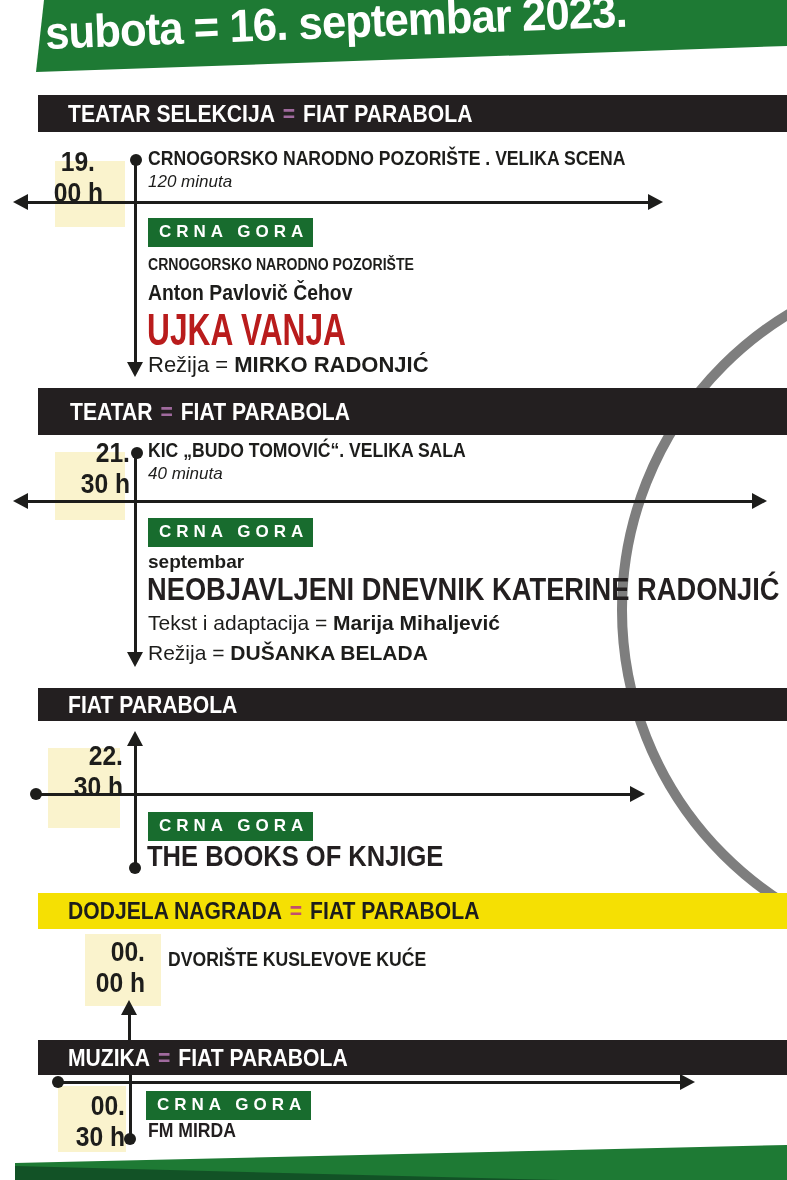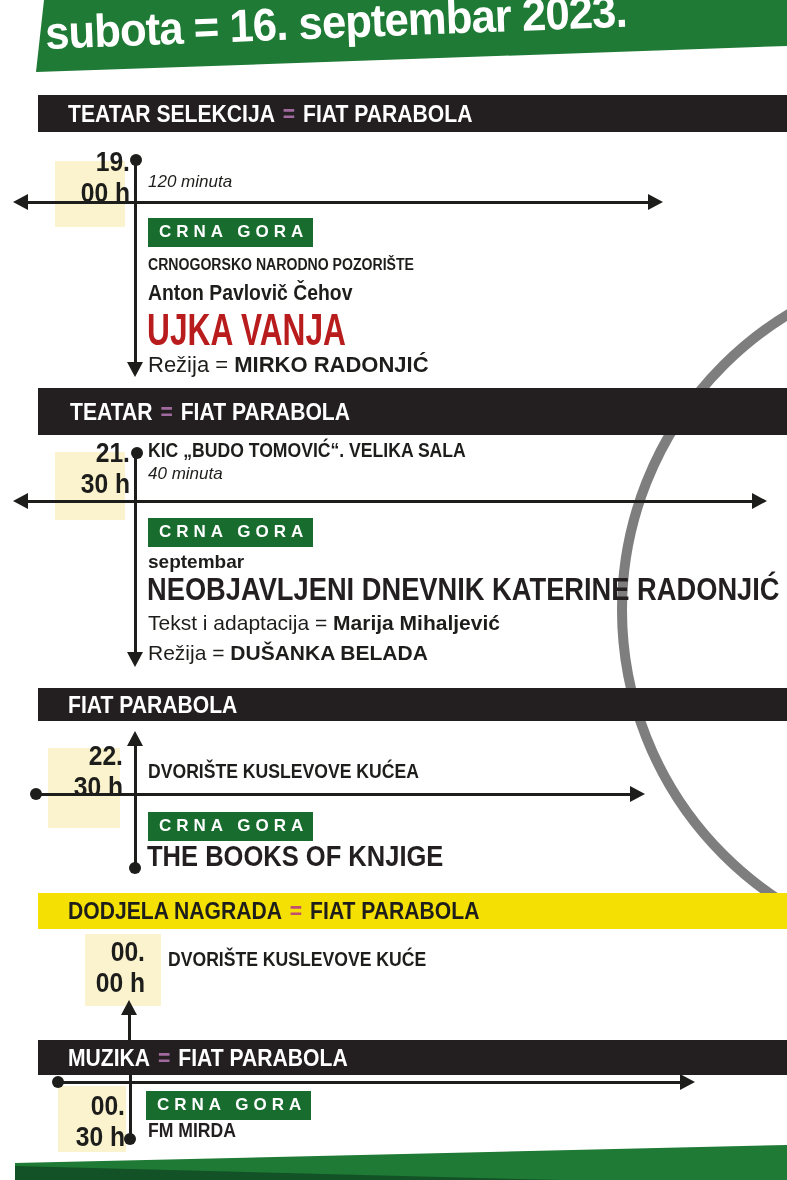--- a/index.html
+++ b/index.html
@@ -64,27 +64,28 @@
 
   <div class="banner-top">
     <div class="txt">subota = 16. septembar 2023.</div>
   </div>
 
   <div class="bar" style="top:95px;height:37px;">
     <span class="cond"><span>TEATAR SELEKCIJA</span><span class="eq">=</span><span>FIAT PARABOLA</span></span>
   </div>
 
   <div class="hl" style="left:55px;top:161px;width:70px;height:66px;"></div>
-  <div class="time" style="left:20px;top:146px;">
+  <div class="time" style="left:20px;top:146px;text-align:center;">
     <div><span class="cond" style="transform-origin:100% 0;">19.</span></div>
     <div><span class="cond" style="transform-origin:100% 0;">00 h</span></div>
   </div>
   <div class="dot" style="left:130px;top:154px;"></div>
   <div class="vline" style="left:134px;top:160px;height:202px;"></div>
   <div class="arr d" style="left:127px;top:362px;"></div>
+  <div class="venue" style="left:148px;top:147px;"><span class="cond">CRNOGORSKO NARODNO POZORIŠTE . VELIKA SCENA</span></div>
   <div class="dur" style="left:148px;top:172px;">120 minuta</div>
   <div class="hline" style="left:26px;top:201px;width:624px;"></div>
   <div class="arr l" style="left:13px;top:194px;"></div>
   <div class="arr r" style="left:648px;top:194px;"></div>
   <div class="badge" style="left:148px;top:218px;">CRNA GORA</div>
   <div class="company" style="left:148px;top:256px;"><span class="cond">CRNOGORSKO NARODNO POZORIŠTE</span></div>
   <div class="author" style="left:148px;top:280px;"><span class="cond">Anton Pavlovič Čehov</span></div>
   <div class="title-g" style="left:147px;top:305px;"><span class="cond75">UJKA VANJA</span></div>
   <div class="credit" style="left:148px;top:352px;font-size:22px;">
     <span class="lab">Režija =</span>
@@ -125,21 +126,20 @@
   </div>
 
   <div class="arr u" style="left:127px;top:731px;"></div>
   <div class="vline" style="left:134px;top:744px;height:124px;"></div>
   <div class="dot" style="left:129px;top:862px;"></div>
   <div class="hl" style="left:48px;top:748px;width:72px;height:80px;"></div>
   <div class="time" style="left:13px;top:740px;">
     <div><span class="cond" style="transform-origin:100% 0;">22.</span></div>
     <div><span class="cond" style="transform-origin:100% 0;">30 h</span></div>
   </div>
-  <div class="venue" style="left:148px;top:760px;"><span class="cond">DVORIŠTE KUSLEVOVE KUĆEA</span></div>
   <div class="hline" style="left:38px;top:793px;width:594px;"></div>
   <div class="dot" style="left:30px;top:788px;"></div>
   <div class="arr r" style="left:630px;top:786px;"></div>
   <div class="badge" style="left:148px;top:812px;">CRNA GORA</div>
   <div class="title-b" style="left:147px;top:840px;font-size:29px;"><span class="cond">THE BOOKS OF KNJIGE</span></div>
 
   <div class="bar yellow" style="top:893px;height:36px;">
     <span class="cond"><span>DODJELA NAGRADA</span><span class="eq">=</span><span>FIAT PARABOLA</span></span>
   </div>
 

